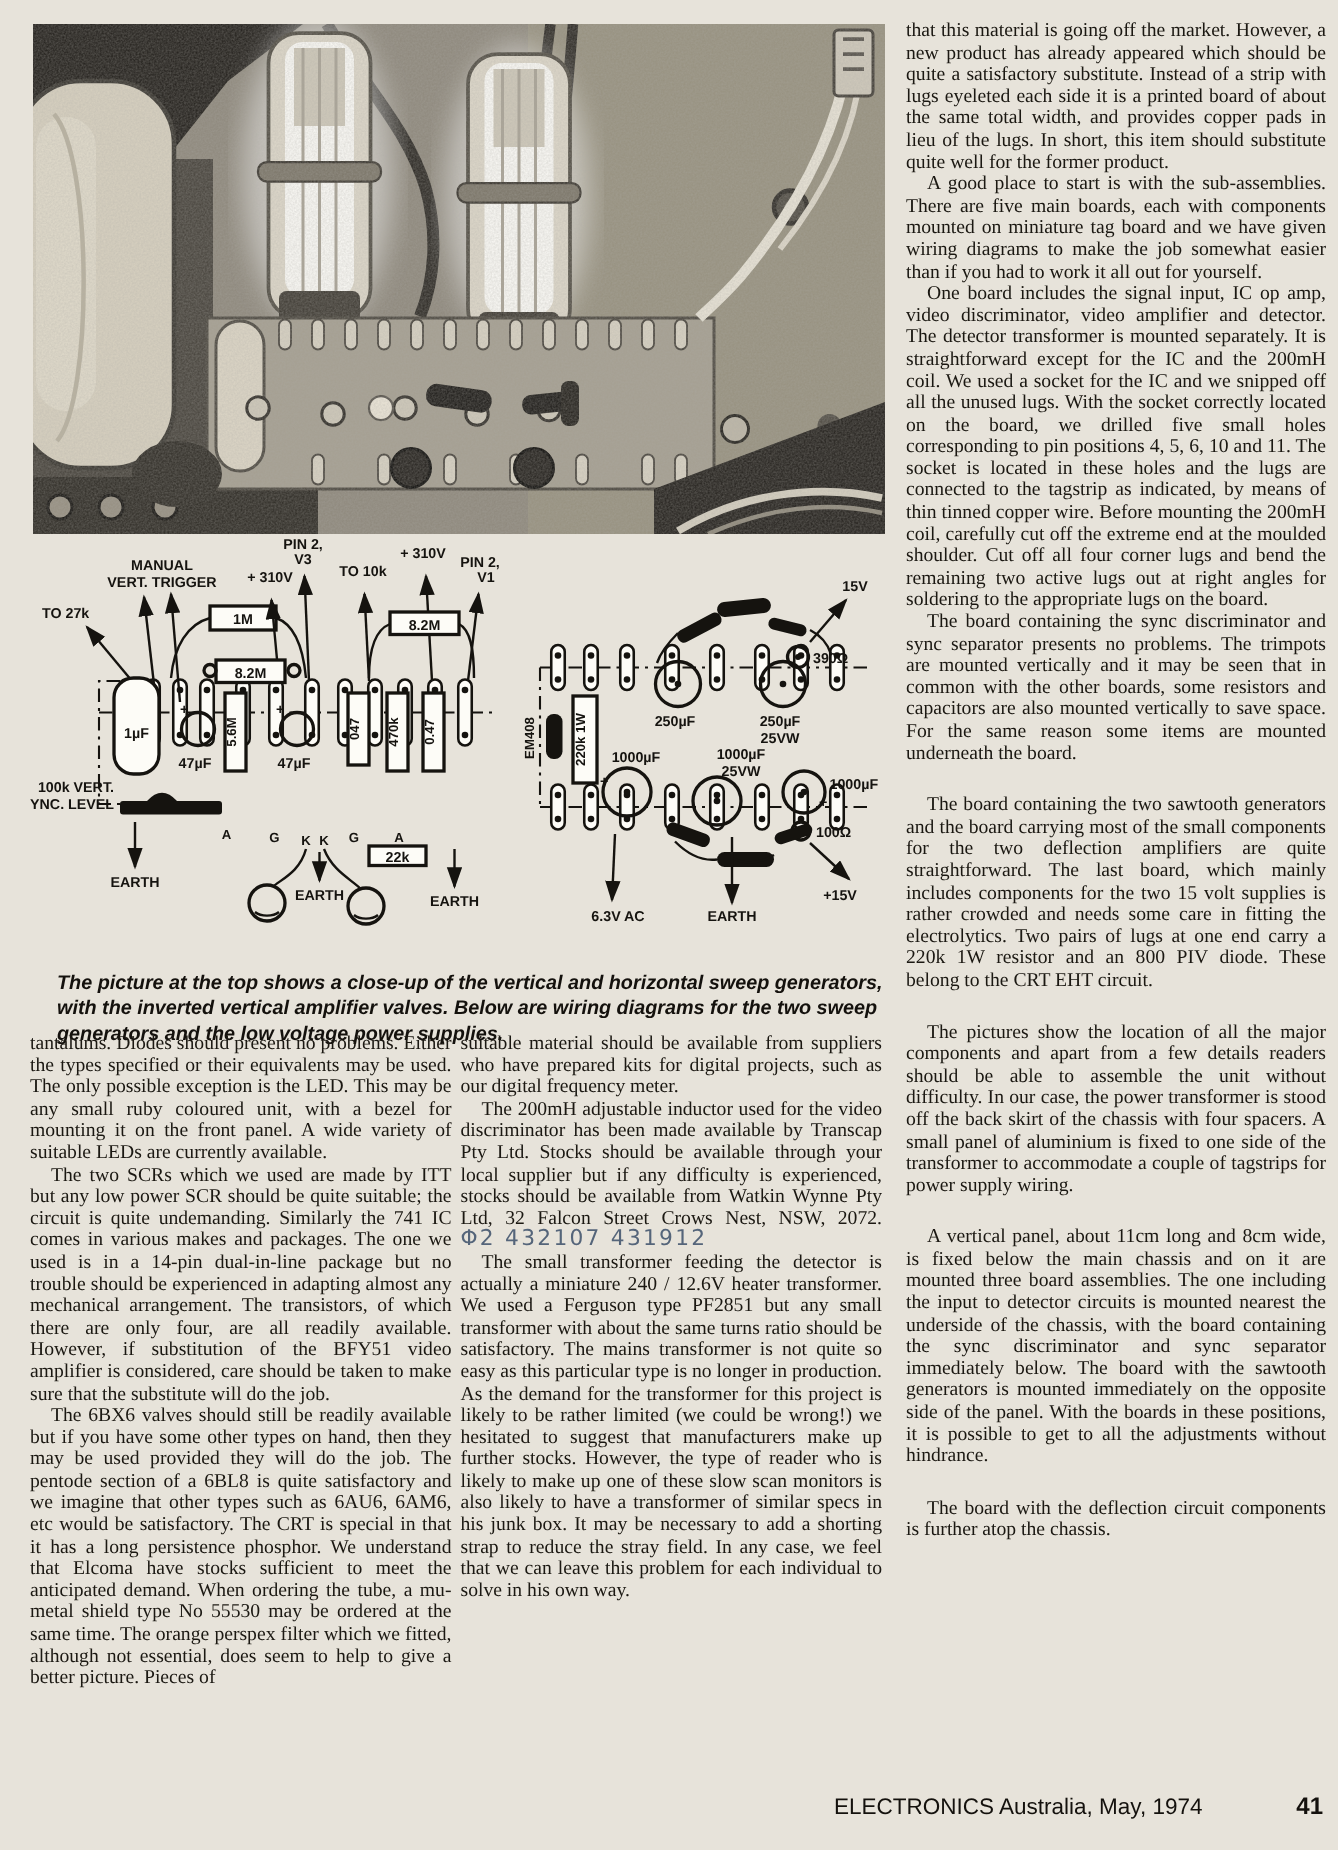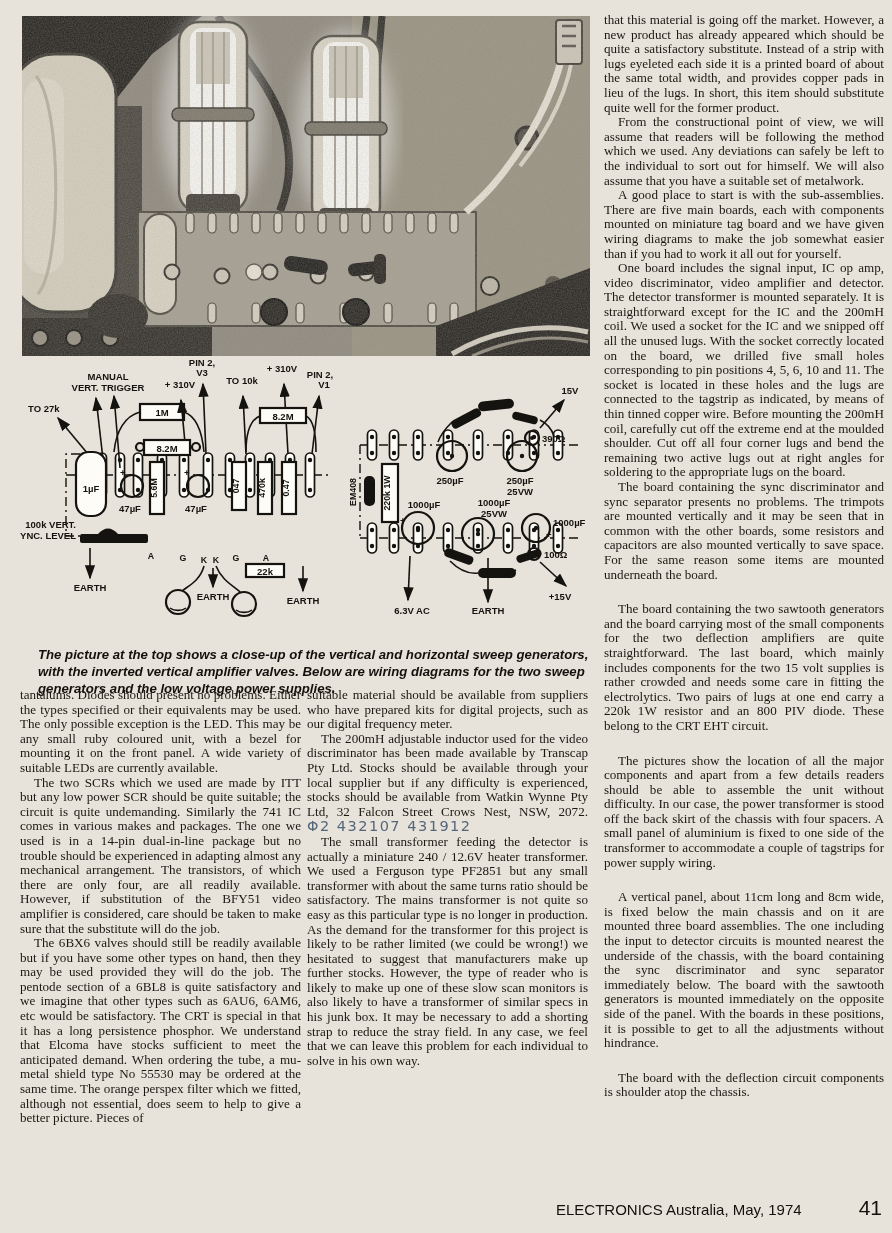--- a/index.html
+++ b/index.html
@@ -16,21 +16,21 @@
   .col p.ind{text-indent:14px;}
   .col p.gap{margin-top:20px;}
   .col-left{left:20px;}
   .col-mid{left:307px;}
   .col-right{left:604px;top:13px;width:280px;}
   .handwritten{font-family:"DejaVu Sans",sans-serif;
     color:#55657a;font-size:14.5px;letter-spacing:1.5px;white-space:nowrap;}
   .footer{position:absolute;left:556px;top:1196px;width:330px;display:flex;
     justify-content:space-between;align-items:baseline;
     font-family:"Liberation Sans",sans-serif;font-size:15px;color:#14110d;}
-  .footer .pagenum{font-size:21px;padding-right:4px;}
+  .footer .pagenum{font-size:16px;padding-right:4px;font-weight:bold;}
   
   .lug-rect{fill:#fdfcf7;stroke:#15130f;stroke-width:1.7;}
   .lug-dot{fill:#15130f;}
   .plug-rect{fill:#d8d2c3;stroke:#45413a;stroke-width:1.2;}
   .box{fill:#fdfcf7;stroke:#15130f;stroke-width:2.2;}
   .comp{fill:none;stroke:#15130f;stroke-width:2.2;}
   .wire{fill:none;stroke:#15130f;stroke-width:1.6;}
   .dash{fill:none;stroke:#15130f;stroke-width:1.4;stroke-dasharray:9 4 2 4;}
   .bar{fill:#15130f;}
   .dlabel{font-family:"Liberation Sans",sans-serif;font-weight:700;font-size:9.5px;fill:#15130f;}
@@ -401,28 +401,27 @@
   </div>
 
   <div class="col col-mid">
     <p>suitable material should be available from suppliers who have prepared kits for digital projects, such as our digital frequency meter.</p>
     <p class="ind"><span>The 200mH adjustable inductor used for the video discriminator has been made available by Transcap Pty Ltd. Stocks should be available through your local supplier but if any difficulty is experienced, stocks should be available from Watkin Wynne Pty Ltd, 32 Falcon Street Crows Nest, NSW, 2072.</span> <span class="handwritten">Φ2 432107 431912</span></p>
     <p class="ind">The small transformer feeding the detector is actually a miniature 240 / 12.6V heater transformer. We used a Ferguson type PF2851 but any small transformer with about the same turns ratio should be satisfactory. The mains transformer is not quite so easy as this particular type is no longer in production. As the demand for the transformer for this project is likely to be rather limited (we could be wrong!) we hesitated to suggest that manufacturers make up further stocks. However, the type of reader who is likely to make up one of these slow scan monitors is also likely to have a transformer of similar specs in his junk box. It may be necessary to add a shorting strap to reduce the stray field. In any case, we feel that we can leave this problem for each individual to solve in his own way.</p>
   </div>
 
   <div class="col col-right">
     <p>that this material is going off the market. However, a new product has already appeared which should be quite a satisfactory substitute. Instead of a strip with lugs eyeleted each side it is a printed board of about the same total width, and provides copper pads in lieu of the lugs. In short, this item should substitute quite well for the former product.</p>
-    <p class="ind">From the constructional point of view, we will assume that readers will be following the method which we used. Any deviations can safely be left to the individual to sort out for himself. We will also assume that you have a suitable set of metalwork.</p>
     <p class="ind">A good place to start is with the sub-assemblies. There are five main boards, each with components mounted on miniature tag board and we have given wiring diagrams to make the job somewhat easier than if you had to work it all out for yourself.</p>
     <p class="ind">One board includes the signal input, IC op amp, video discriminator, video amplifier and detector. The detector transformer is mounted separately. It is straightforward except for the IC and the 200mH coil. We used a socket for the IC and we snipped off all the unused lugs. With the socket correctly located on the board, we drilled five small holes corresponding to pin positions 4, 5, 6, 10 and 11. The socket is located in these holes and the lugs are connected to the tagstrip as indicated, by means of thin tinned copper wire. Before mounting the 200mH coil, carefully cut off the extreme end at the moulded shoulder. Cut off all four corner lugs and bend the remaining two active lugs out at right angles for soldering to the appropriate lugs on the board.</p>
     <p class="ind">The board containing the sync discriminator and sync separator presents no problems. The trimpots are mounted vertically and it may be seen that in common with the other boards, some resistors and capacitors are also mounted vertically to save space. For the same reason some items are mounted underneath the board.</p>
     <p class="ind gap">The board containing the two sawtooth generators and the board carrying most of the small components for the two deflection amplifiers are quite straightforward. The last board, which mainly includes components for the two 15 volt supplies is rather crowded and needs some care in fitting the electrolytics. Two pairs of lugs at one end carry a 220k 1W resistor and an 800 PIV diode. These belong to the CRT EHT circuit.</p>
     <p class="ind gap">The pictures show the location of all the major components and apart from a few details readers should be able to assemble the unit without difficulty. In our case, the power transformer is stood off the back skirt of the chassis with four spacers. A small panel of aluminium is fixed to one side of the transformer to accommodate a couple of tagstrips for power supply wiring.</p>
     <p class="ind gap">A vertical panel, about 11cm long and 8cm wide, is fixed below the main chassis and on it are mounted three board assemblies. The one including the input to detector circuits is mounted nearest the underside of the chassis, with the board containing the sync discriminator and sync separator immediately below. The board with the sawtooth generators is mounted immediately on the opposite side of the panel. With the boards in these positions, it is possible to get to all the adjustments without hindrance.</p>
-    <p class="ind gap">The board with the deflection circuit components is shoulder atop the chassis.</p>
+    <p class="ind gap">The board with the deflection circuit components is further atop the chassis.</p>
   </div>
 
   <div class="footer">
     <span>ELECTRONICS Australia, May, 1974</span>
     <span class="pagenum">41</span>
   </div>
 
 </div>
 
 </body></html>

